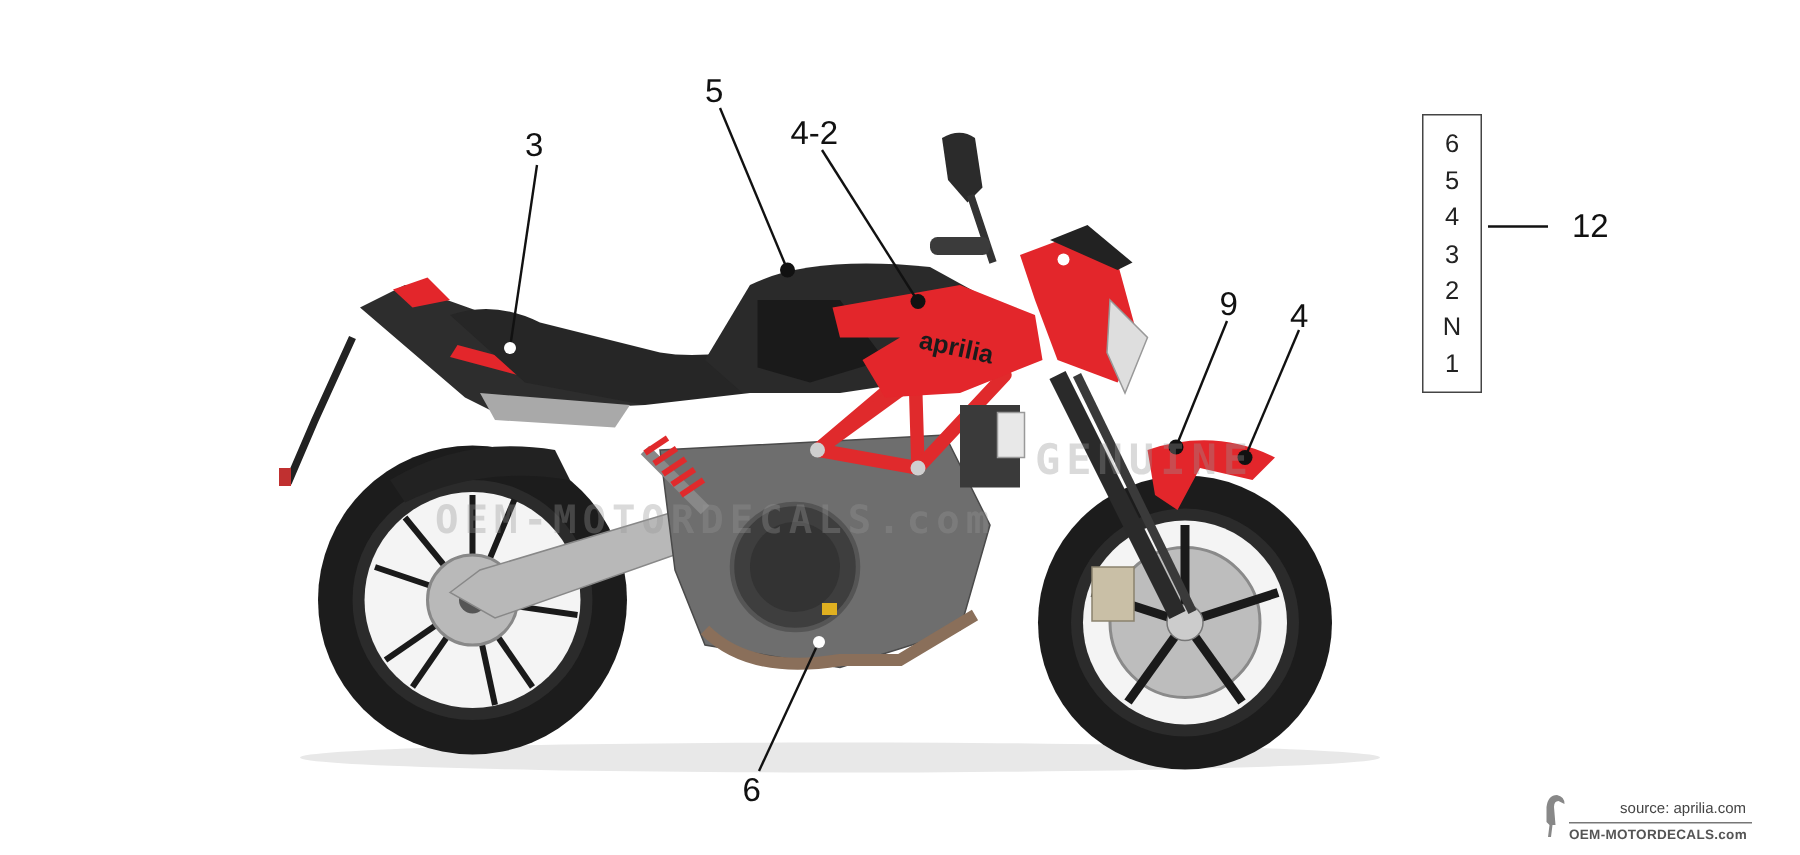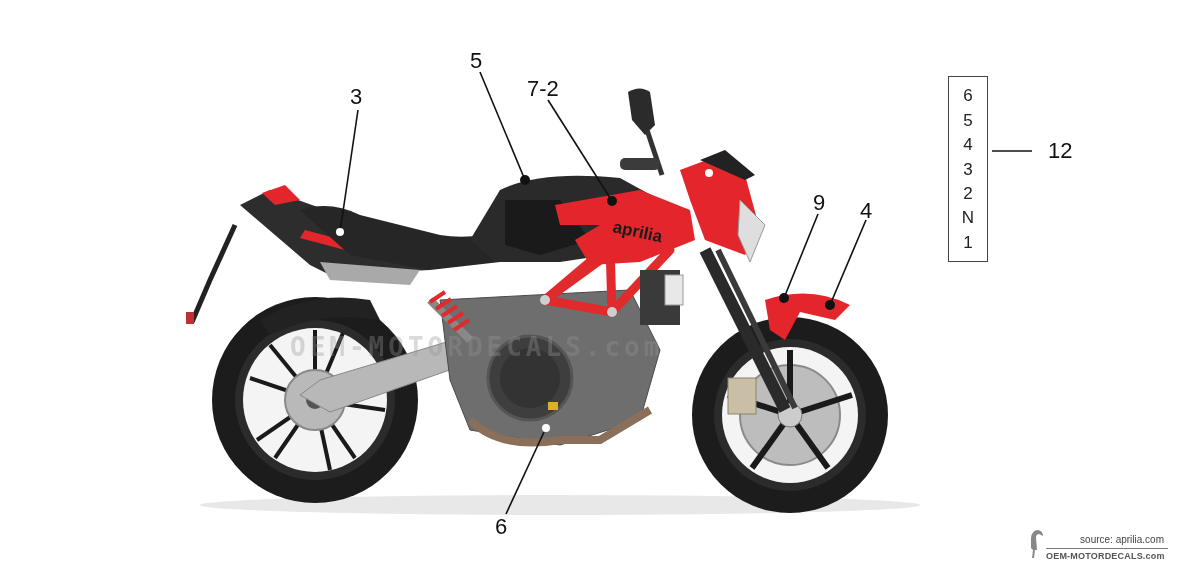--- a/index.html
+++ b/index.html
@@ -157,26 +157,27 @@
       <circle cx="525" cy="180" r="5" fill="#111"></circle>
       <circle cx="612" cy="201" r="5" fill="#111"></circle>
       <circle cx="784" cy="298" r="5" fill="#111"></circle>
       <circle cx="830" cy="305" r="5" fill="#111"></circle>
       <circle cx="546" cy="428" r="4" fill="#fff"></circle>
       <circle cx="709" cy="173" r="4" fill="#fff"></circle>
     </g>
   </svg>
 
   
+  <div class="wm" style="left:690px; top:290px; font-size:28px;">GENUINE</div>
   <div class="wm" style="left:290px; top:332px; font-size:26px;">OEM-MOTORDECALS.com</div>
 
   
   <div class="callout" style="left:350px; top:86px;">3</div>
   <div class="callout" style="left:470px; top:50px;">5</div>
-  <div class="callout" style="left:527px; top:78px;">7-2</div>
+  <div class="callout" style="left:527px; top:78px;">4-2</div>
   <div class="callout" style="left:813px; top:192px;">9</div>
   <div class="callout" style="left:860px; top:200px;">4</div>
   <div class="callout" style="left:495px; top:516px;">6</div>
   <div class="callout" style="left:1048px; top:140px;text-align:center;">12</div>
 
   
   <div class="gear-box">
     <span>6</span>
     <span>5</span>
     <span>4</span>

